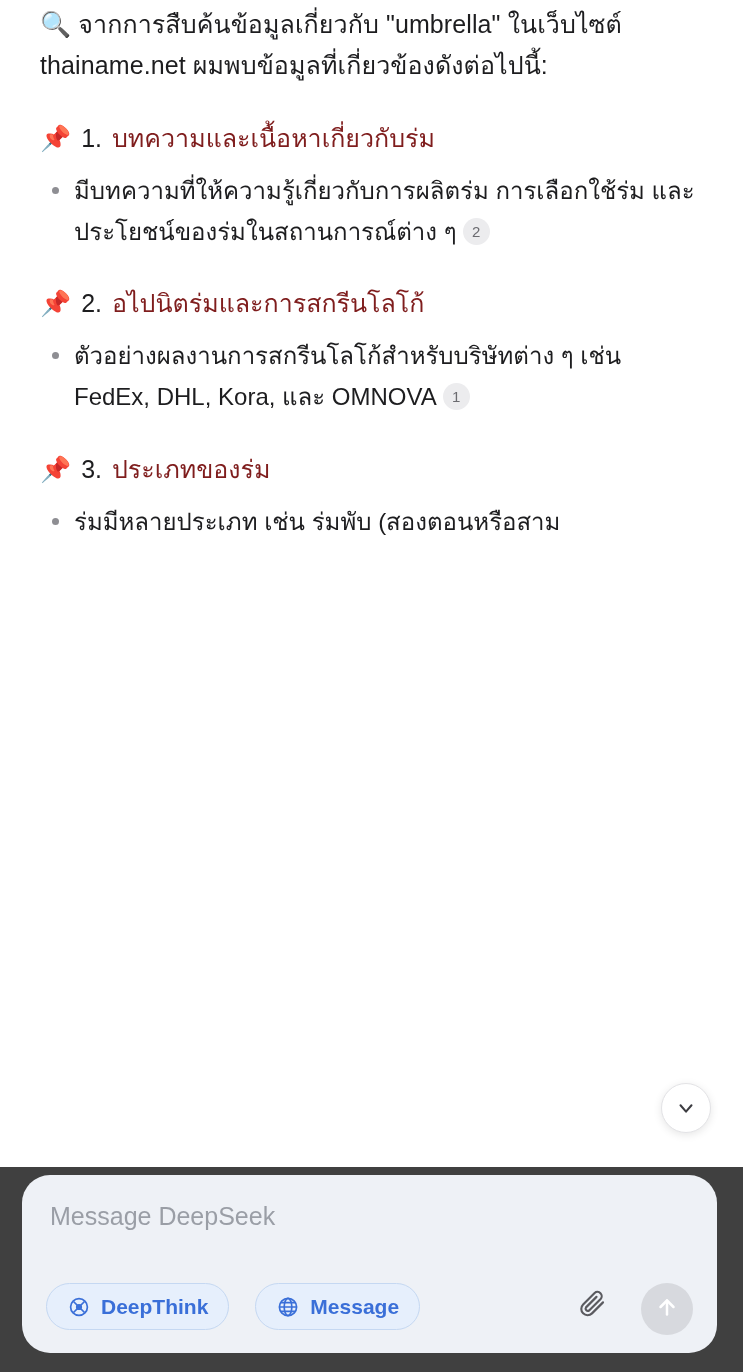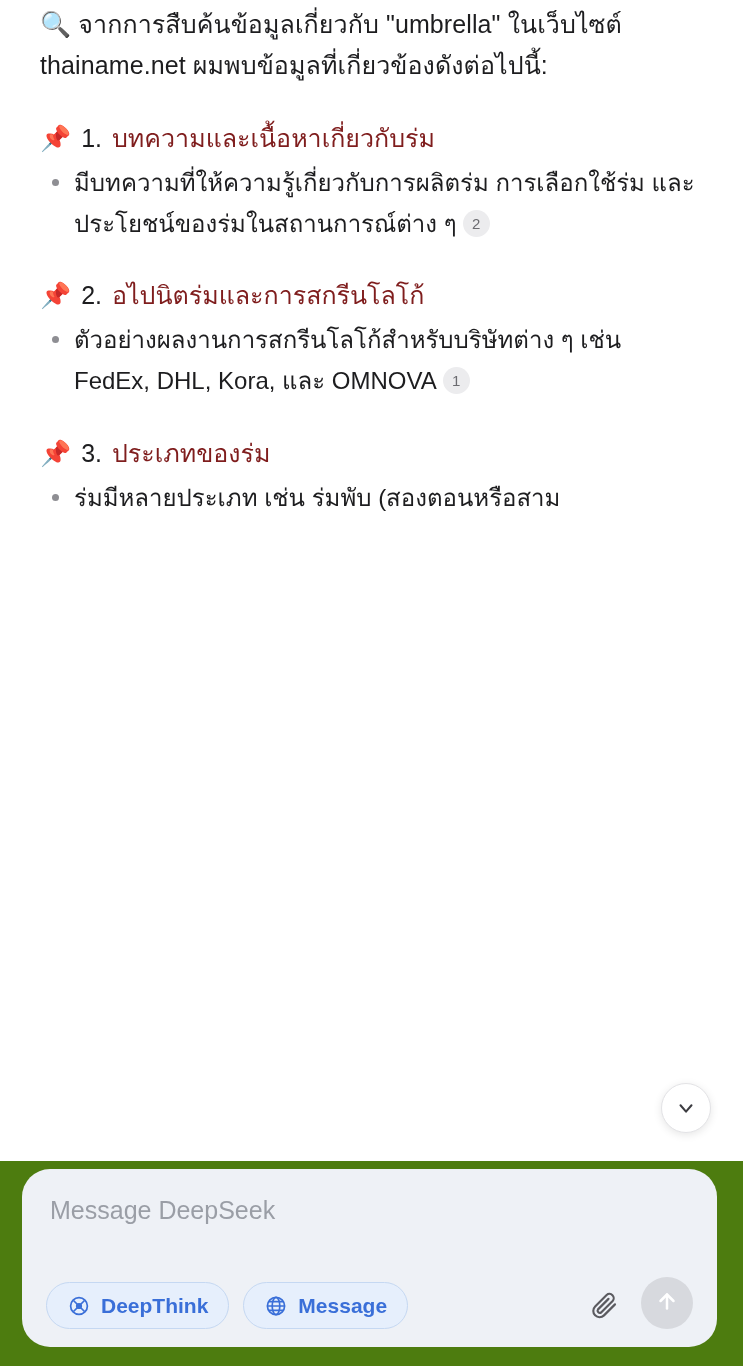--- a/index.html
+++ b/index.html
@@ -53,21 +53,21 @@
     font-weight: 400;
     color: #1d1d1f;
   }
   .section-heading .title {
     font-weight: 400;
     color: #7f1d1d;
   }
 
   ul.bullets {
     list-style: none;
-    margin: 6px 0 0 0;
+    margin: 14px 0 0 0;
     padding: 0;
   }
   ul.bullets > li {
     position: relative;
     padding-left: 34px;
     font-size: 24px;
     line-height: 1.72;
     color: #1d1d1f;
     margin-bottom: 16px;
   }
@@ -116,23 +116,23 @@
     justify-content: center;
     z-index: 5;
   }
   .scroll-btn svg { display:block; }
 
   
   .composer-wrap {
     position: absolute;
     left: 0;
     right: 0;
-    bottom: 6px;
+    bottom: 0;
     height: 205px;
-    background: #4d7c0f;
+    background: #404040;
     padding: 0 26px 18px 22px;
     z-index: 10;
   }
   .composer {
     margin-top: 8px;
     background: #eef1f6;
     border-radius: 28px;
     padding: 22px 24px 18px 24px;
     height: 178px;
     display: flex;
@@ -140,22 +140,22 @@
     justify-content: space-between;
   }
   .composer-input {
     font-size: 25px;
     color: #9a9ea6;
     line-height: 1.2;
     padding: 4px 4px 0 4px;
   }
   .composer-row {
     display: flex;
-    align-items: flex-end;
-    gap: 14px;
+    align-items: flex-start;
+    gap: 26px;
   }
   .pill {
     display: inline-flex;
     align-items: center;
     gap: 10px;
     height: 47px;
     padding: 0 20px;
     border-radius: 24px;
     border: 1px solid #c5d8f2;
     background: #e6effc;

